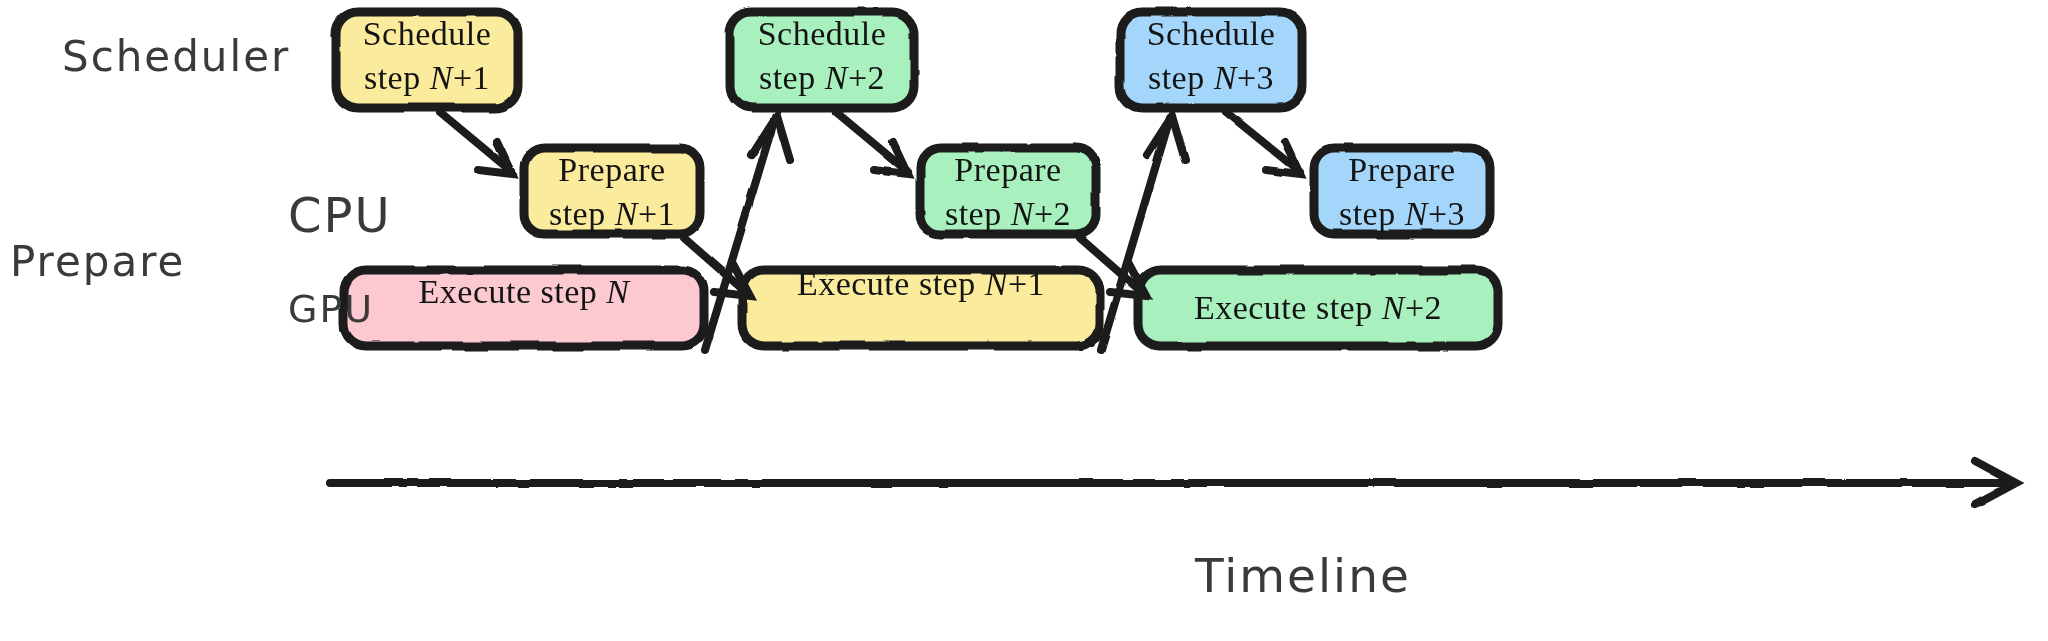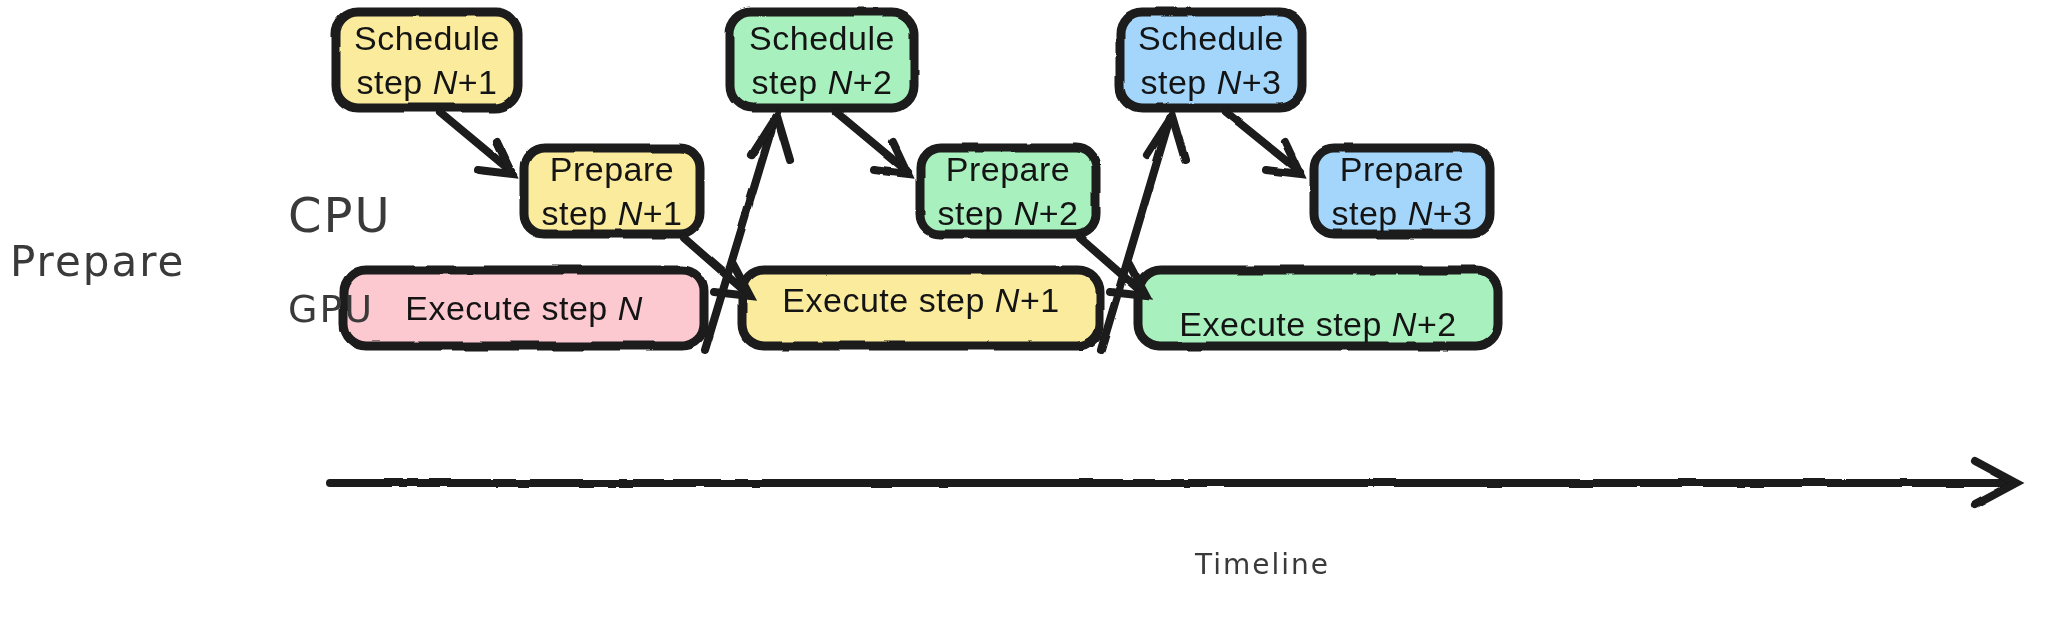--- a/index.html
+++ b/index.html
@@ -21,24 +21,23 @@
     top: 0;
     width: 2048px;
     height: 641px;
     pointer-events: none;
   }
   .box-label {
     position: absolute;
     display: flex;
     flex-direction: column;
     align-items: center;
-    justify-content: center;
     text-align: center;
     color: #141414;
-    font-family: Liberation Sans, sans-serif;
+    font-family: Liberation Serif, serif;
     font-size: 34px;
     line-height: 1.30;
     letter-spacing: 0.5px;
     white-space: nowrap;
     pointer-events: auto;
   }
   .box-label .l2 .stepn { font-style: italic; }
   .row-label {
     position: absolute;
     color: #3a3a3a;
@@ -50,21 +49,21 @@
     position: absolute;
     color: #3a3a3a;
     font-family: "DejaVu Sans", sans-serif;
     letter-spacing: 2px;
     white-space: nowrap;
   }
   #scheduler-label { left: 62px;  top: 32px;  font-size: 42px; }
   #worker-label    { left: 10px;  top: 237px; font-size: 42px; }
   #cpu-label       { left: 288px; top: 187px; font-size: 48px; }
   #gpu-label       { left: 288px; top: 287px; font-size: 38px; }
-  #timeline-label  { left: 1195px;top: 548px; font-size: 28px; color:#3a3a3a; }
+  #timeline-label  { left: 1195px;top: 548px; font-size: 47px; color:#3a3a3a; }
   .exec-label {
     font-size: 34px;
     white-space: nowrap;
   }
 </style>
 </head>
 <body>
 
 <div id="stage">
 
@@ -134,20 +133,21 @@
         <path d="M 1147 155 L 1172 116 L 1185 160"></path>
       </g>
     </g>
 
     <g filter="url(#rough2)" stroke="#1a1a1a" stroke-width="8" stroke-linecap="round" fill="none">
       <path d="M 330 483 L 2012 483"></path>
       <path d="M 1975 461 L 2016 483 L 1975 505"></path>
     </g>
   </svg>
 
+  <div class="group-label" id="scheduler-label">Scheduler</div>
 
   <div class="group-label" id="worker-label">Prepare</div>
 
   <div class="row-label" id="cpu-label">CPU</div>
 
   <div class="row-label" id="gpu-label">GPU</div>
 
   <div class="group-label" id="timeline-label">Timeline</div>
 
   <div class="box-label" style="left:336px; top:12px; width:182px; height:96px;">

